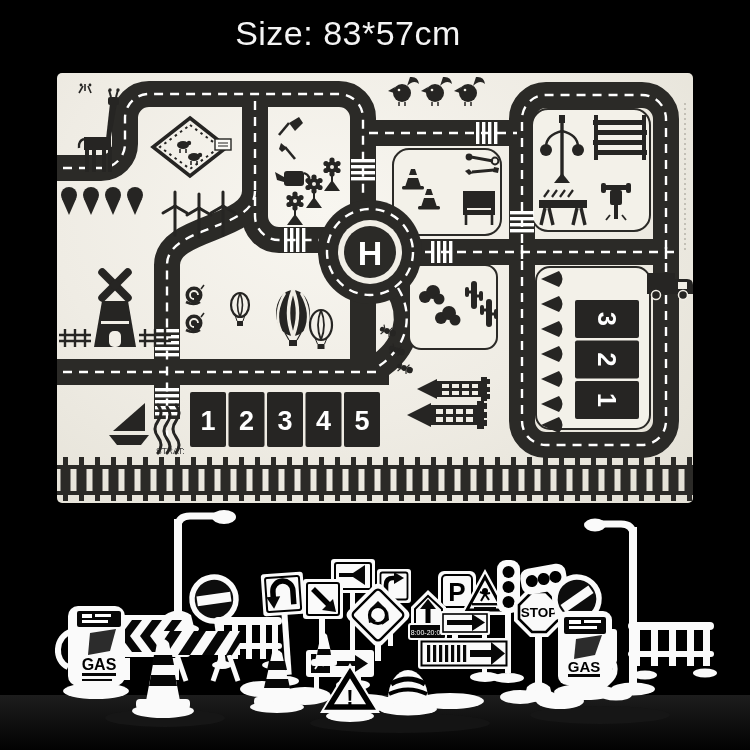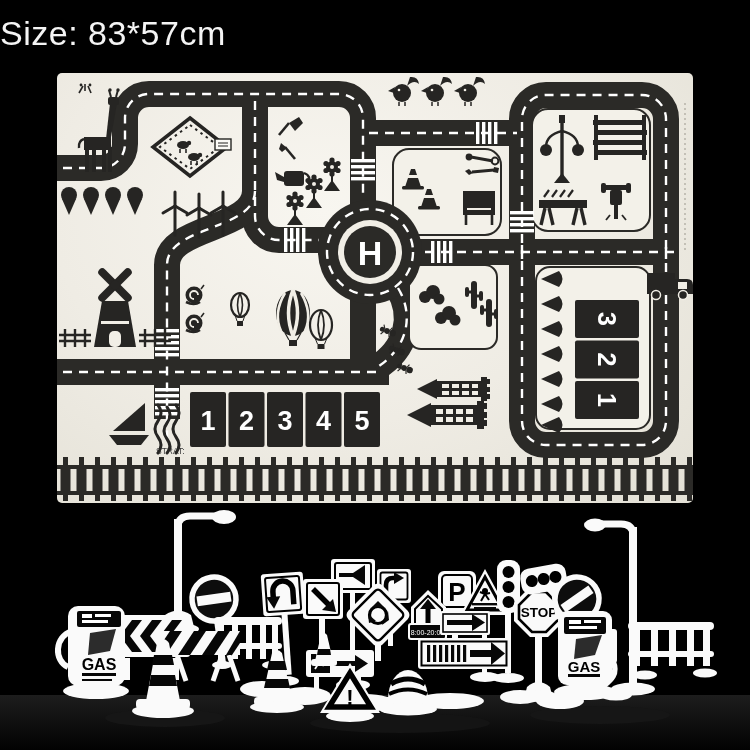--- a/index.html
+++ b/index.html
@@ -1,18 +1,18 @@
 <!DOCTYPE html>
 <html><head>
 <meta charset="utf-8">
 <style>
   html,body{margin:0;padding:0;background:#000;}
   .page{position:relative;width:750px;height:750px;background:#000;overflow:hidden;
         font-family:"Liberation Sans", sans-serif;}
-  .title{position:absolute;top:14px;left:0;width:696px;
+  .title{position:absolute;top:14px;left:0;width:696px;text-align:center;
          color:#f4f4f4;font-size:34px;font-weight:400;letter-spacing:0.5px;}
   .mat{position:absolute;left:57px;top:73px;width:636px;height:430px;
        background:radial-gradient(ellipse at 42% 32%, #f8f6f0 0%, #efece4 52%, #e3e0d5 100%);
        border-radius:5px;overflow:hidden;}
   .mat svg{display:block;}
   .toys{position:absolute;left:0;top:503px;width:750px;height:247px;}
   .rd{stroke:#2b2a27;stroke-width:26;fill:none;}
   .cl{stroke:#ffffff;stroke-width:2.4;fill:none;stroke-dasharray:9 7;}
   .ic{fill:#262523;}
   .pn{fill:#f3f1e9;stroke:#2b2a27;stroke-width:2;}

